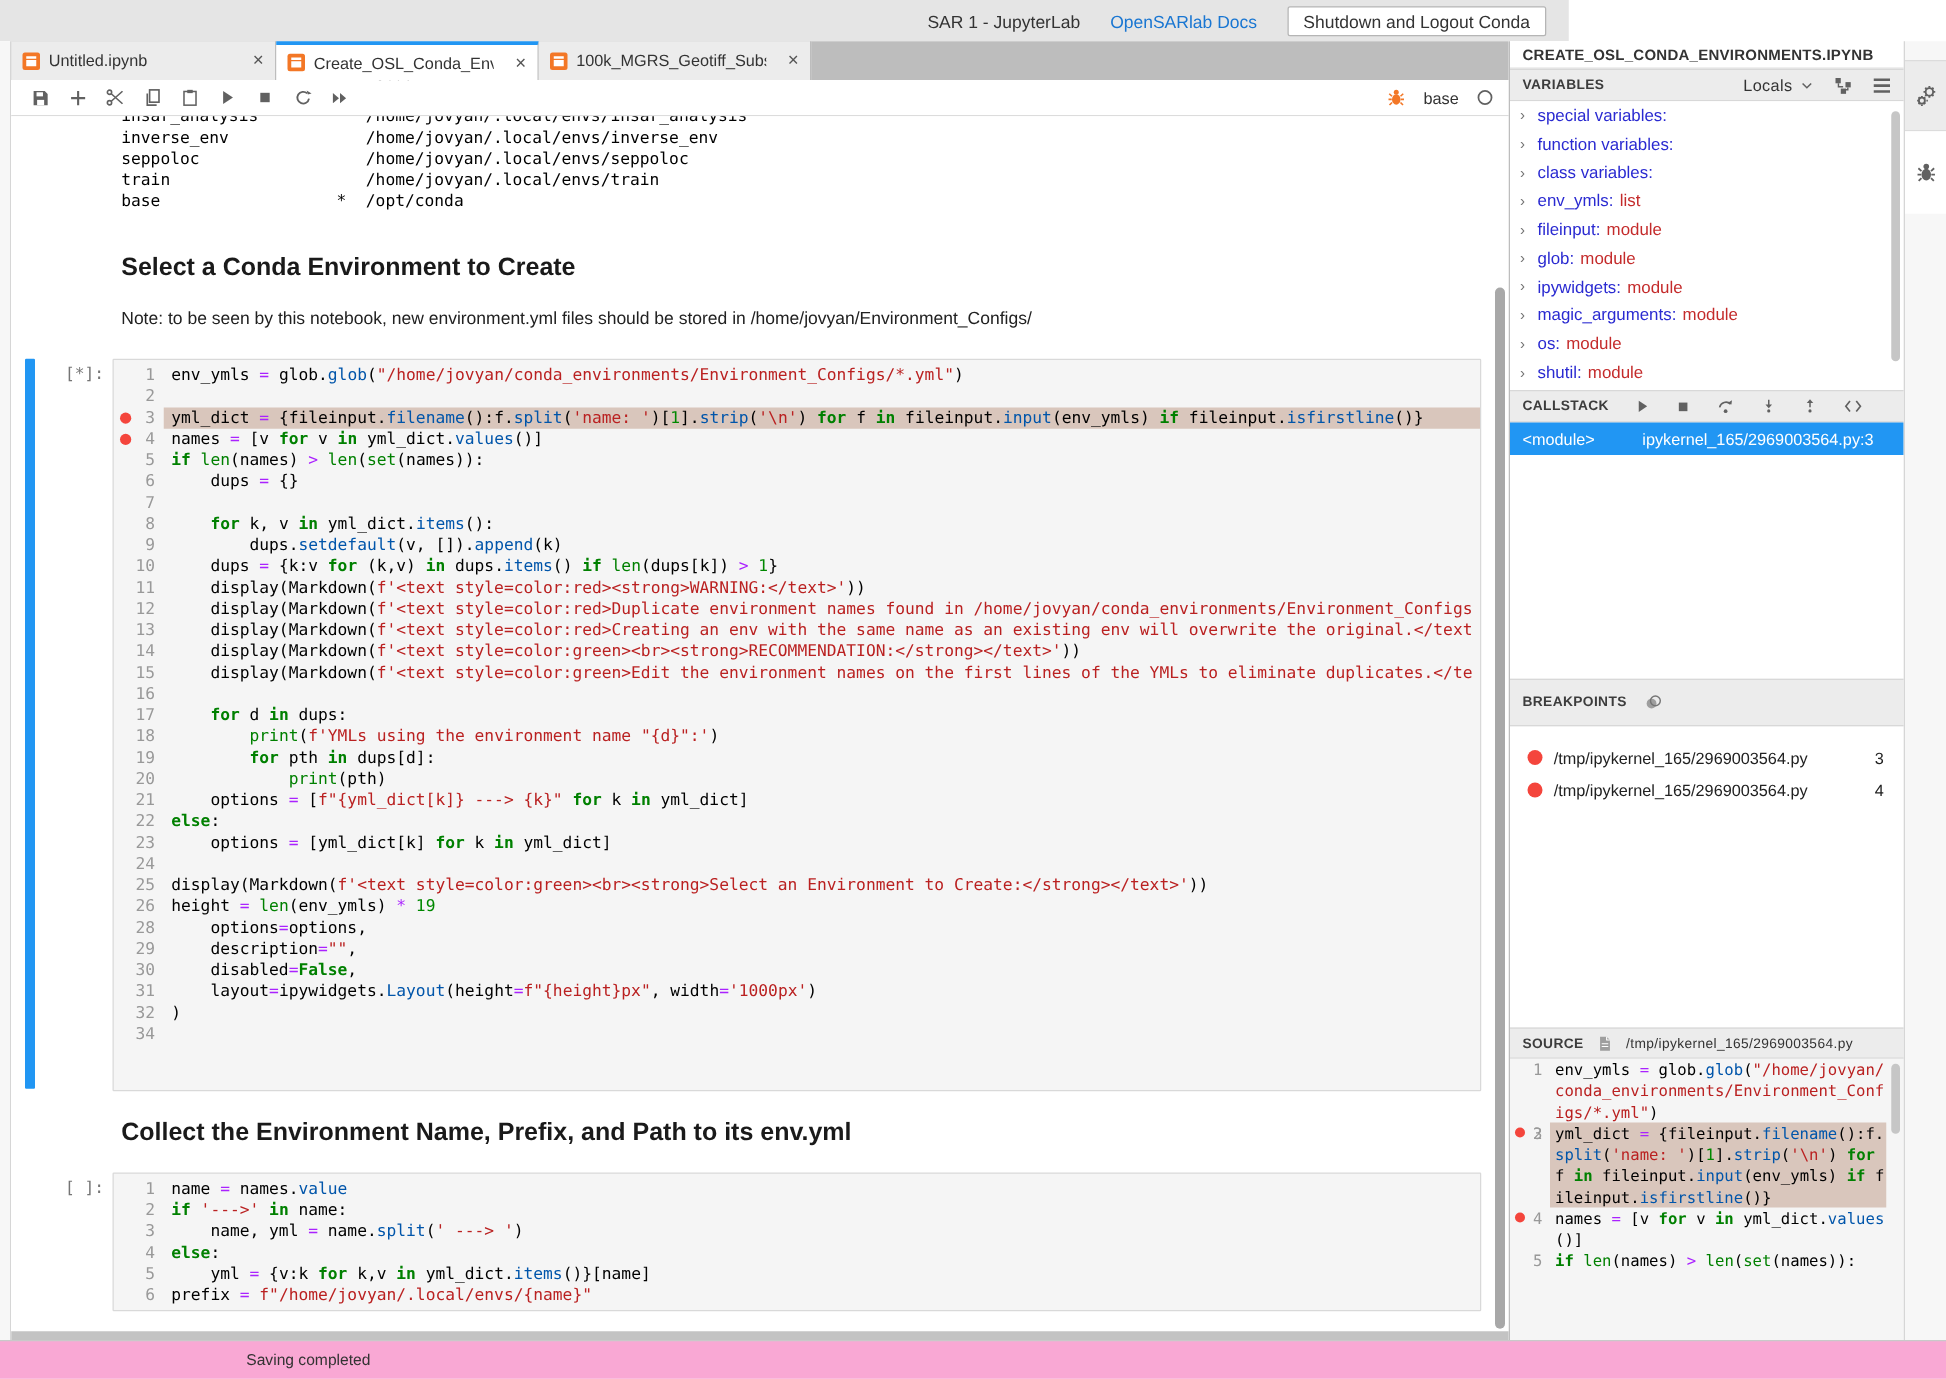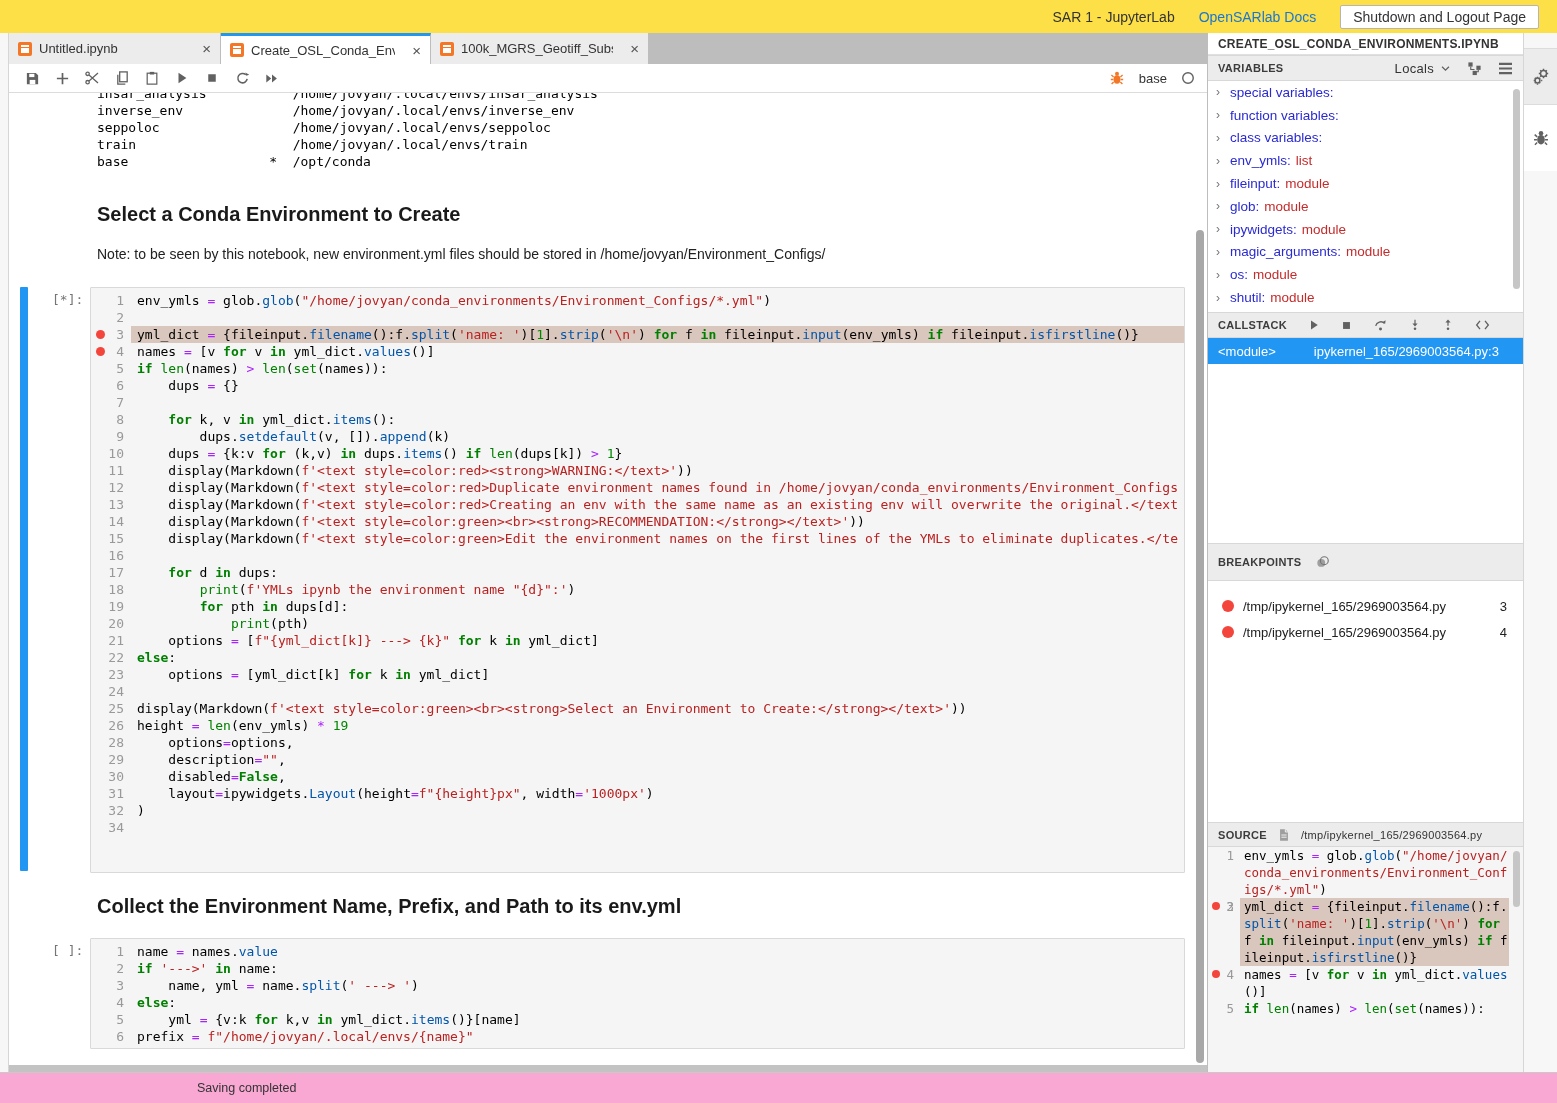--- a/index.html
+++ b/index.html
@@ -2,21 +2,21 @@
 <html><head>
 <meta charset="utf-8">
 <style>
   * { margin:0; padding:0; box-sizing:border-box; }
   html,body { width:1557px; height:1103px; }
   body { position:relative; overflow:hidden; background:#fff;
          font-family:"Liberation Sans", sans-serif; color:#212121; }
   svg { display:block; }
 
   
-  #topbar { position:absolute; left:0; top:0; width:1557px; height:33px; background:#fde047;
+  #topbar { position:absolute; left:0; top:0; width:1255px; height:33px; background:#e5e5e5;
             display:flex; align-items:center; justify-content:flex-end; gap:24px; padding-right:18px; }
   #topbar .app-label { font-size:14px; color:#333; }
   #topbar .docs-link { font-size:14px; color:#1976d2; cursor:pointer; }
   #topbar .logout-btn { font-size:14px; color:#333; border:1px solid #b5b5b5; border-radius:2px;
                         background:#fff; padding:3px 12px; cursor:pointer; }
 
   
   #left-strip { position:absolute; left:0; top:33px; width:9px; height:1039px;
                 background:#f7f7f7; border-right:1px solid #d6d6d6; }
   #center { position:absolute; left:9px; top:33px; width:1198px; height:1039px; background:#fff; }
@@ -129,21 +129,21 @@
                border-top:1px solid #c9c9c9; font-size:12.5px; color:#333; }
   #saving { position:absolute; left:197px; top:8px; }
   #status-right { position:absolute; right:17px; top:0; height:100%; display:flex; align-items:center; gap:22px; }
 </style>
 </head>
 <body>
 
 <div id="topbar">
   <span class="app-label">SAR 1 - JupyterLab</span>
   <span class="docs-link">OpenSARlab Docs</span>
-  <button class="logout-btn">Shutdown and Logout Page</button>
+  <button class="logout-btn">Shutdown and Logout Conda</button>
 </div>
 
 <div id="left-strip"></div>
 
 <div id="center">
   <div id="tabbar">
     <div class="tab tab1">
       <span class="nb-icon"></span>
       <span class="tab-label">Untitled.ipynb</span>
       <span class="close-x">×</span>
@@ -346,21 +346,21 @@
         <div class="code-row">
           <div class="gutter">
             <span class="lnum">17</span>
           </div>
           <div class="code-text"><span class="tk-df">    </span><span class="tk-kw">for</span><span class="tk-df"> d </span><span class="tk-kw">in</span><span class="tk-df"> dups:</span></div>
         </div>
         <div class="code-row">
           <div class="gutter">
             <span class="lnum">18</span>
           </div>
-          <div class="code-text"><span class="tk-df">        </span><span class="tk-bi">print</span><span class="tk-df">(</span><span class="tk-st">f'YMLs ipynb the environment name "{d}":'</span><span class="tk-df">)</span></div>
+          <div class="code-text"><span class="tk-df">        </span><span class="tk-bi">print</span><span class="tk-df">(</span><span class="tk-st">f'YMLs using the environment name "{d}":'</span><span class="tk-df">)</span></div>
         </div>
         <div class="code-row">
           <div class="gutter">
             <span class="lnum">19</span>
           </div>
           <div class="code-text"><span class="tk-df">        </span><span class="tk-kw">for</span><span class="tk-df"> pth </span><span class="tk-kw">in</span><span class="tk-df"> dups[d]:</span></div>
         </div>
         <div class="code-row">
           <div class="gutter">
             <span class="lnum">20</span>

